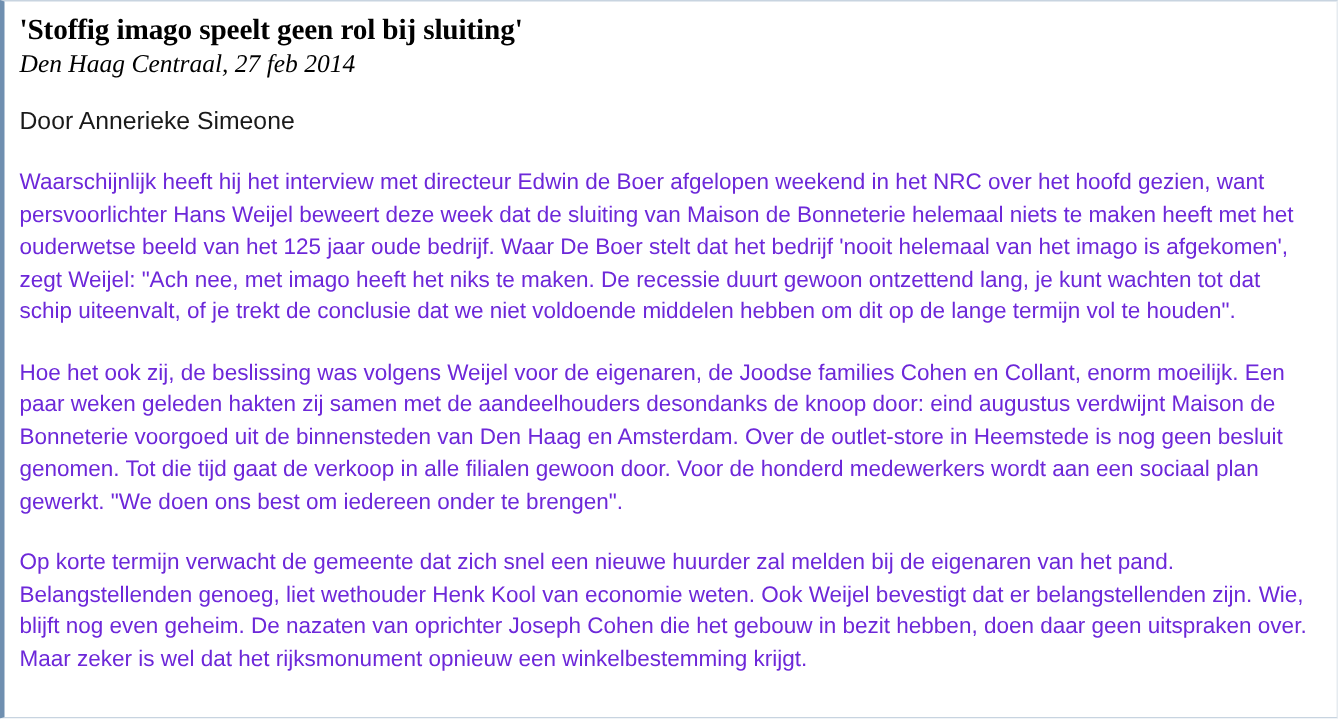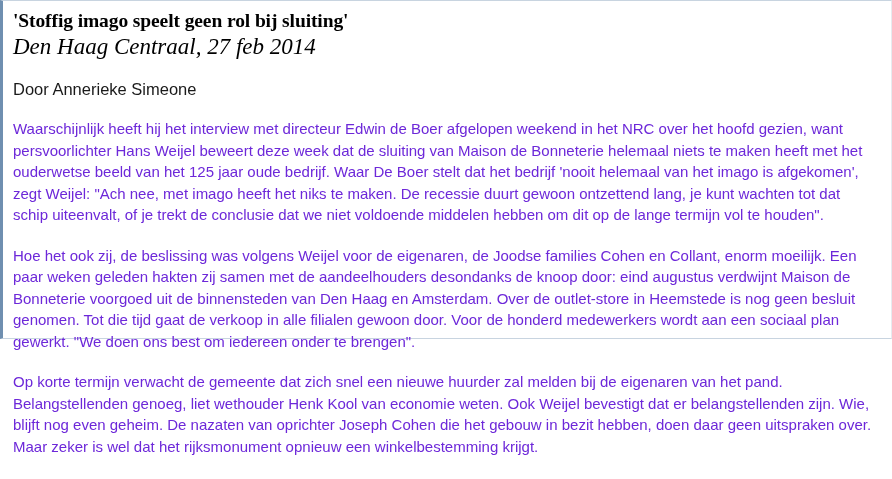--- a/index.html
+++ b/index.html
@@ -10,41 +10,41 @@
     width: 892px;
     height: 479px;
     background: #ffffff;
     font-family: "Liberation Sans", sans-serif;
     color: #1a1a1a;
     overflow: hidden;
   }
   .article {
     box-sizing: border-box;
     width: 892px;
-    height: 339px;
+    height: 479px;
     border-left: 3px solid #6f8fb0;
     border-top: 1px solid #c8d4e0;
     border-bottom: 1px solid #c8d4e0;
     border-right: 1px solid #e6ebf0;
     padding: 8px 14px 6px 10px;
     background: #ffffff;
   }
   .headline {
     font-family: "Liberation Serif", serif;
     font-weight: bold;
     font-size: 19.5px;
     line-height: 1.18;
     color: #000000;
     margin: 0 0 1px 0;
     letter-spacing: -0.1px;
   }
   .source {
     font-family: "Liberation Serif", serif;
     font-style: italic;
-    font-size: 23px;
+    font-size: 17px;
     line-height: 1.2;
     color: #000000;
     margin: 0 0 18px 0;
   }
   .byline {
     font-size: 16.5px;
     line-height: 1.25;
     color: #1a1a1a;
     margin: 15px 0 19px 0;
   }

